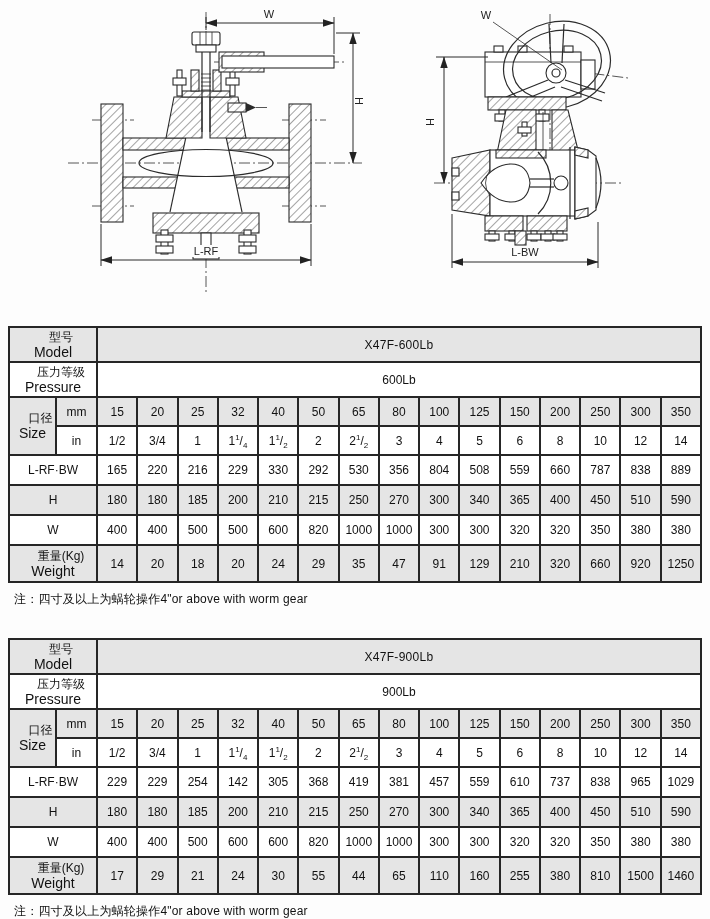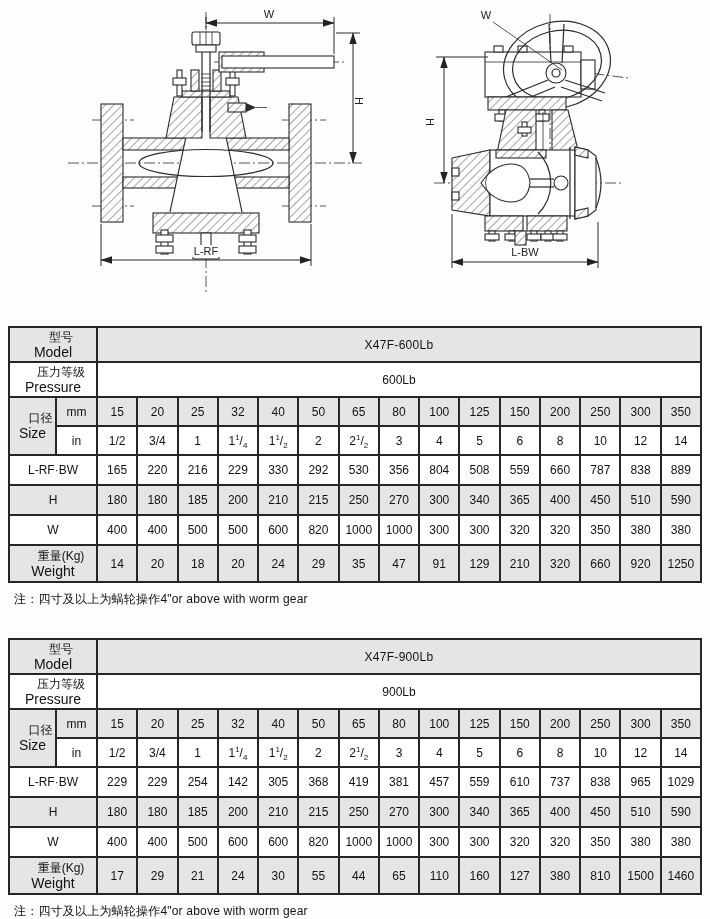--- a/index.html
+++ b/index.html
@@ -515,21 +515,21 @@
             <td class="g">17</td>
             <td class="g">29</td>
             <td class="g">21</td>
             <td class="g">24</td>
             <td class="g">30</td>
             <td class="g">55</td>
             <td class="g">44</td>
             <td class="g">65</td>
             <td class="g">110</td>
             <td class="g">160</td>
-            <td class="g">127</td>
+            <td class="g">255</td>
             <td class="g">380</td>
             <td class="g">810</td>
             <td class="g">1500</td>
             <td class="g">1460</td>
           </tr>
         </tbody>
       </table>
     <div class="note">注：四寸及以上为蜗轮操作4"or above with worm gear</div>
   </div>
 

